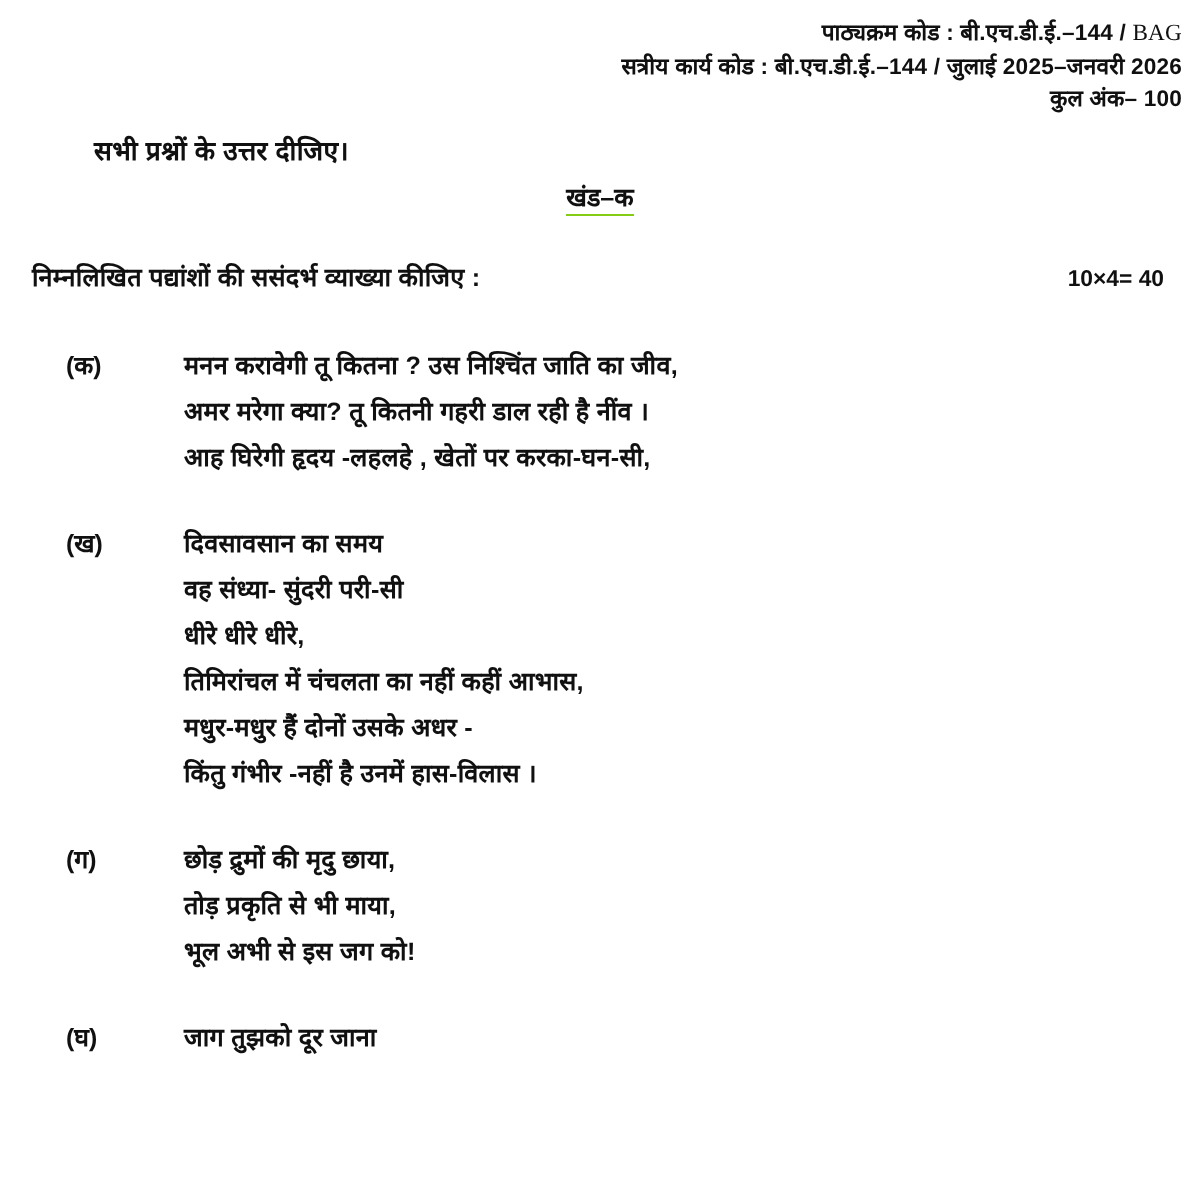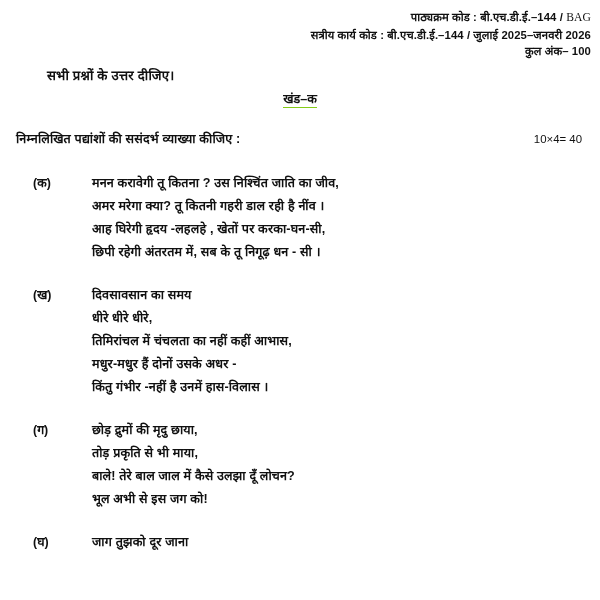--- a/index.html
+++ b/index.html
@@ -81,21 +81,21 @@
     justify-content: space-between;
     align-items: baseline;
   }
   .prompt-text {
     font-size: 12.6px;
     font-weight: bold;
     letter-spacing: 0.15px;
   }
   .prompt-marks {
     font-size: 11.4px;
-    font-weight: normal;
+    font-weight: bold;
     font-family: "Liberation Sans", "DejaVu Sans", sans-serif;
     white-space: nowrap;
   }
 
   
   .parts {
     position: absolute;
     top: 172px;
     left: 0;
     width: 600px;
@@ -153,41 +153,40 @@
   </div>
 
   <div class="parts">
 
     <div class="part">
       <div class="part-label">(क)</div>
       <div class="part-lines">
         <div class="verse-line">मनन करावेगी तू कितना ? उस निश्चिंत जाति का जीव,</div>
         <div class="verse-line">अमर मरेगा क्या? तू कितनी गहरी डाल रही है नींव ।</div>
         <div class="verse-line">आह घिरेगी हृदय -लहलहे , खेतों पर करका-घन-सी,</div>
-        <div class="verse-line">छिपी रहेगी अंतरतम में, सब के तू निगूढ़ धन - सी ।</div>
       </div>
     </div>
 
     <div class="part">
       <div class="part-label">(ख)</div>
       <div class="part-lines">
         <div class="verse-line">दिवसावसान का समय</div>
+        <div class="verse-line">वह संध्या- सुंदरी परी-सी</div>
         <div class="verse-line">धीरे धीरे धीरे,</div>
         <div class="verse-line">तिमिरांचल में चंचलता का नहीं कहीं आभास,</div>
         <div class="verse-line">मधुर-मधुर हैं दोनों उसके अधर -</div>
         <div class="verse-line">किंतु गंभीर -नहीं है उनमें हास-विलास ।</div>
       </div>
     </div>
 
     <div class="part">
       <div class="part-label">(ग)</div>
       <div class="part-lines">
         <div class="verse-line">छोड़ द्रुमों की मृदु छाया,</div>
         <div class="verse-line">तोड़ प्रकृति से भी माया,</div>
-        <div class="verse-line">बाले! तेरे बाल जाल में कैसे उलझा दूँ लोचन?</div>
         <div class="verse-line">भूल अभी से इस जग को!</div>
       </div>
     </div>
 
     <div class="part">
       <div class="part-label">(घ)</div>
       <div class="part-lines">
         <div class="verse-line">जाग तुझको दूर जाना</div>
       </div>
     </div>

